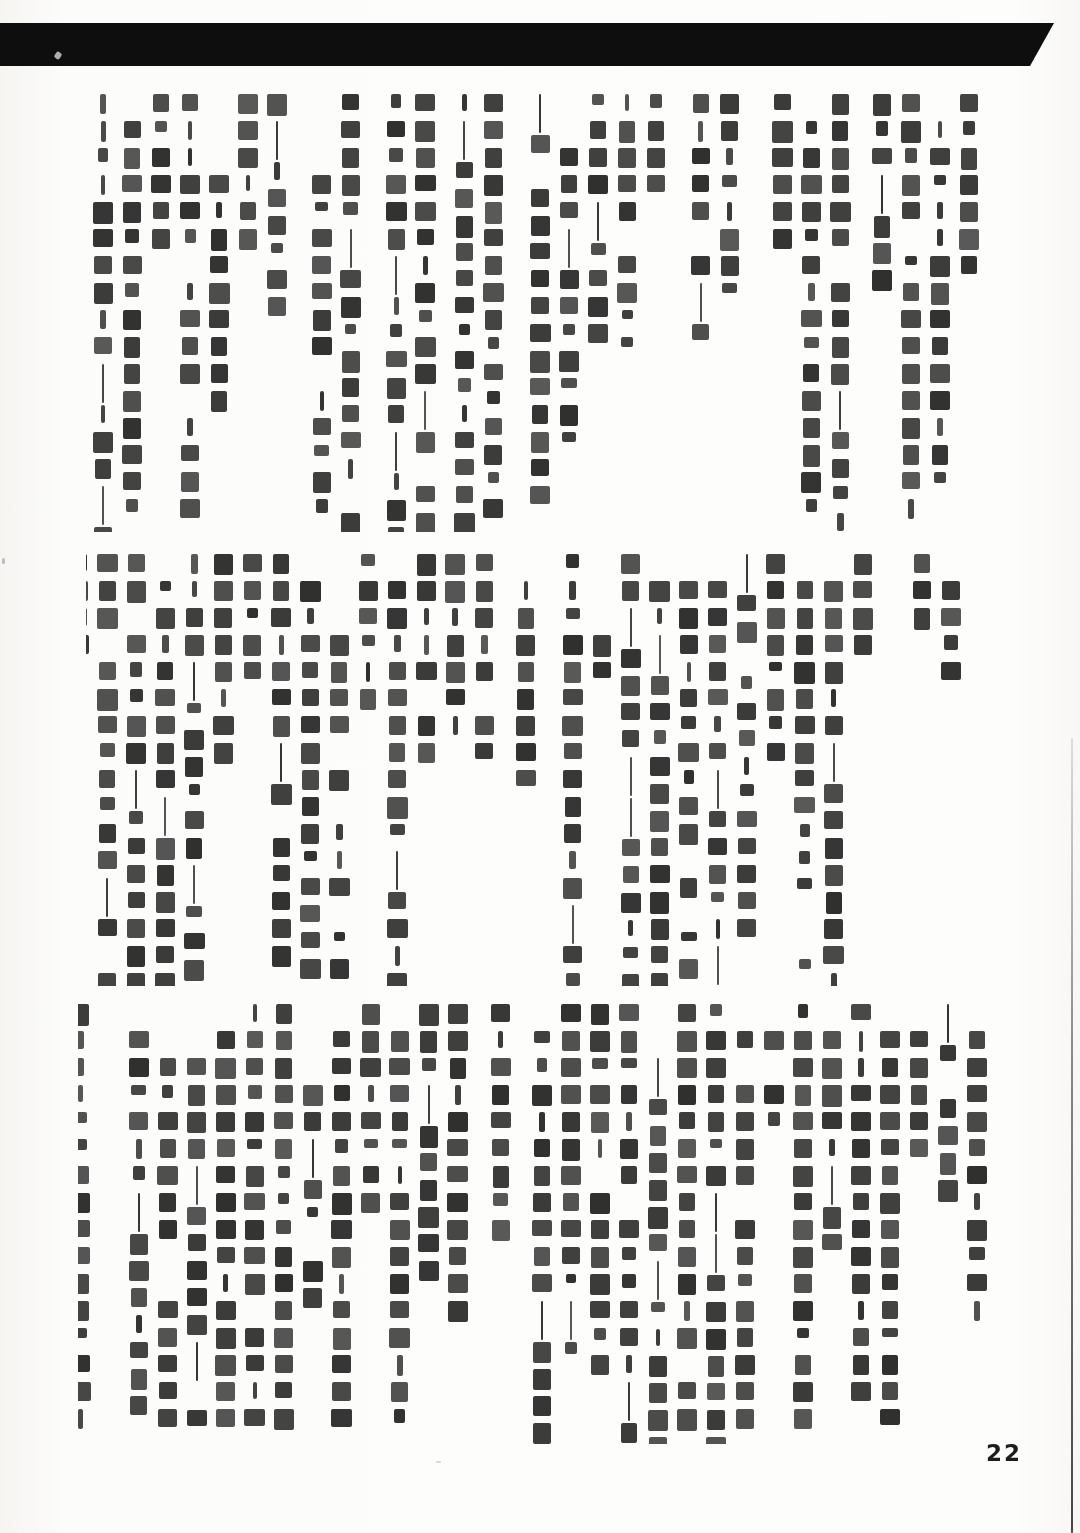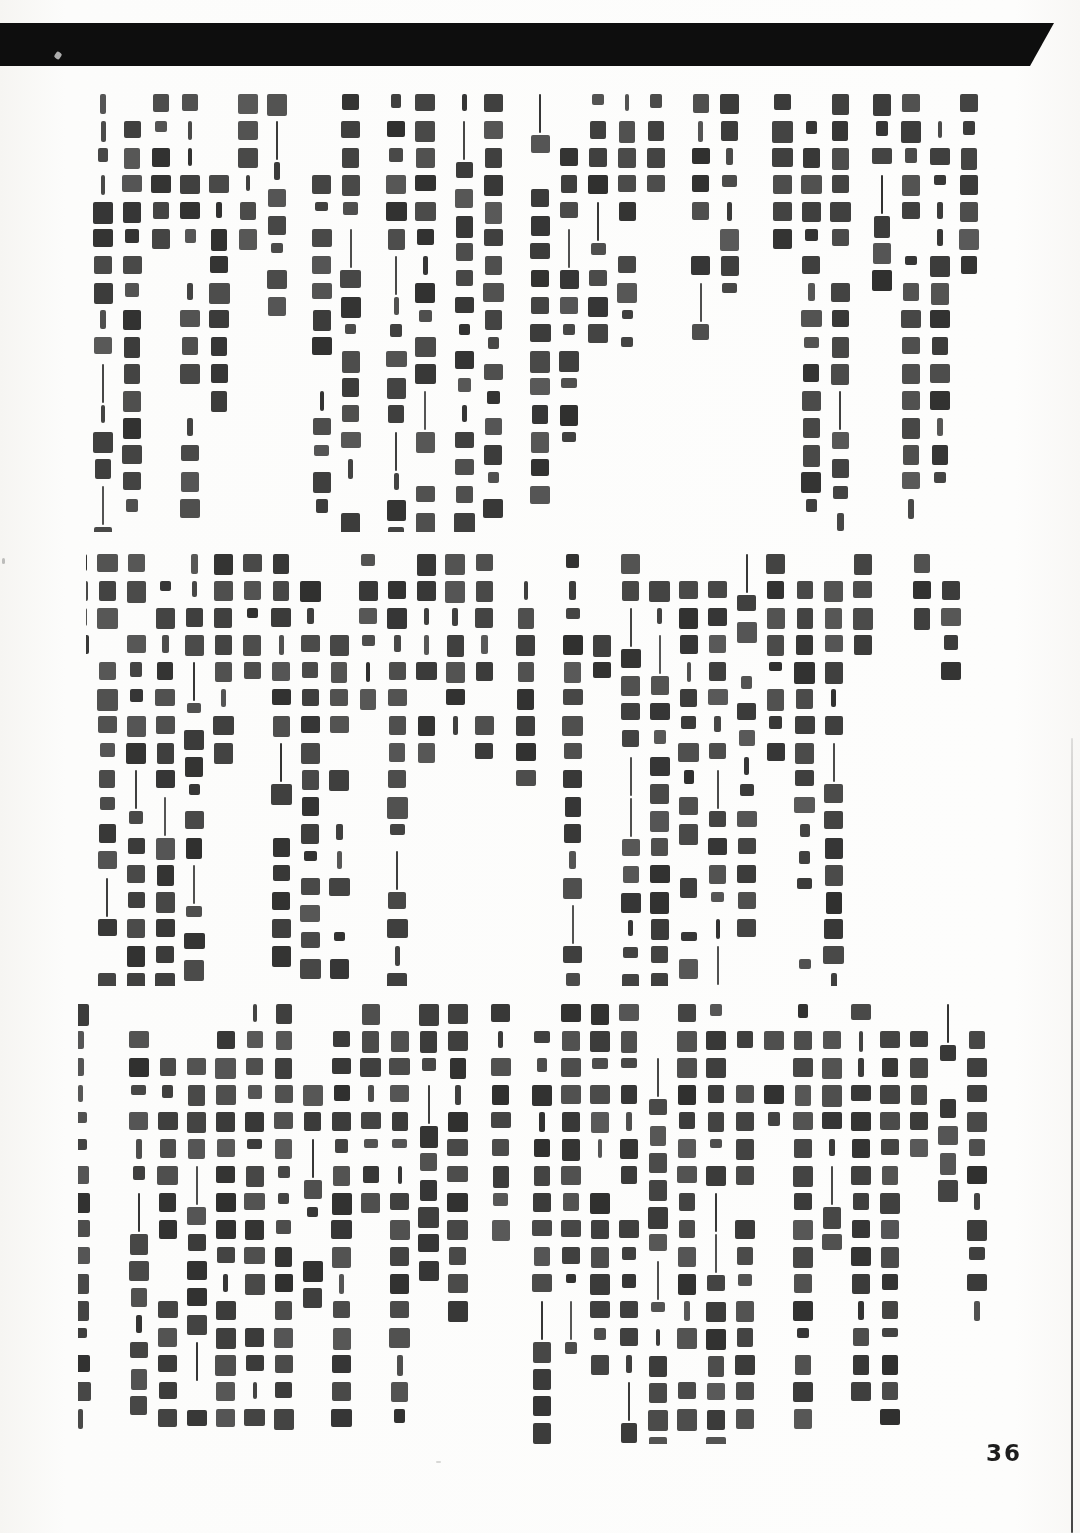--- a/index.html
+++ b/index.html
@@ -1251,18 +1251,18 @@
         <div class="glyph" style="width: 18.4056px; height: 16.7049px; margin-bottom: 10.2951px; background: rgb(48, 48, 47); opacity: 0.82;"></div>
         <div class="glyph" style="width: 17.9275px; height: 20.0939px; margin-bottom: 6.90611px; background: rgb(48, 48, 47); opacity: 0.88;"></div>
         <div class="glyph" style="width: 16.573px; height: 19.7125px; margin-bottom: 7.28754px; background: rgb(48, 48, 47); opacity: 0.9;"></div>
         <div class="glyph" style="width: 13.7747px; height: 10.266px; margin-bottom: 16.734px; background: rgb(48, 48, 47); opacity: 0.93;"></div>
         <div class="glyph" style="width: 19.817px; height: 17.0368px; margin-bottom: 9.96317px; background: rgb(48, 48, 47); opacity: 0.99;"></div>
         <div class="glyph" style="width: 20.6538px; height: 19.7185px; margin-bottom: 7.28147px; background: rgb(48, 48, 47); opacity: 0.89;"></div>
         <div class="glyph" style="width: 4.3565px; height: 20.0201px; margin-bottom: 6.97991px; background: rgb(48, 48, 47); opacity: 0.88;"></div>
       </div>
     </div>
 
-  <div class="page-number">36</div>
+  <div class="page-number">22</div>
 
   <div class="edge-line"></div>
   <div class="dust a"></div>
   <div class="dust b"></div>
 </div>
 
 </body></html>

